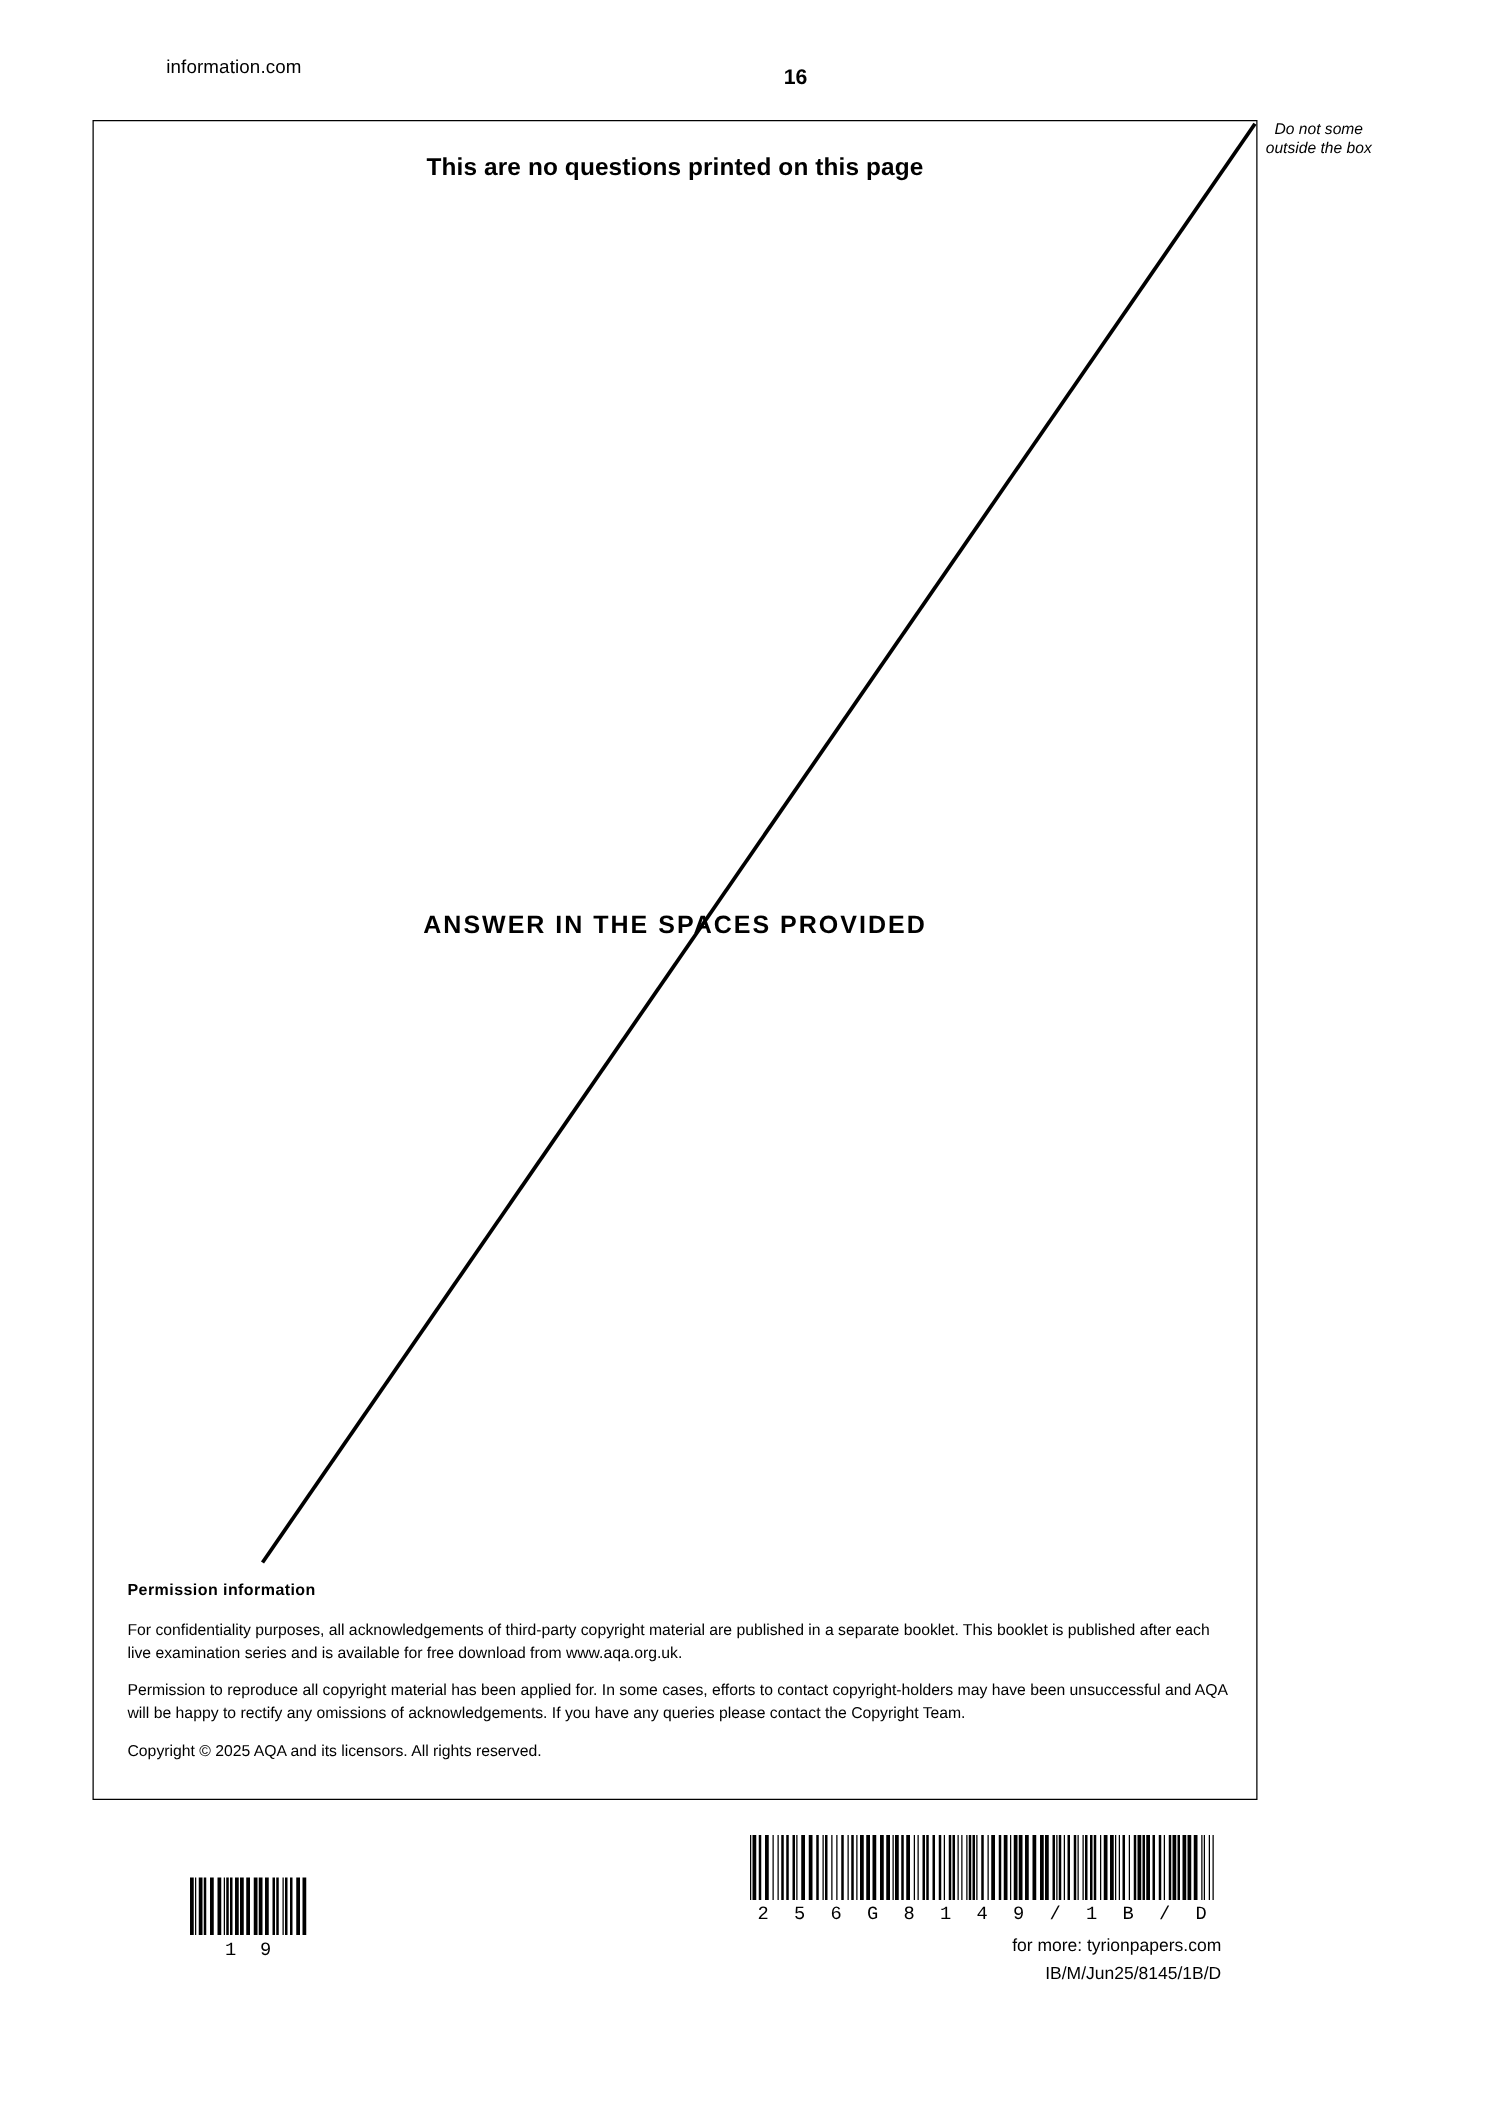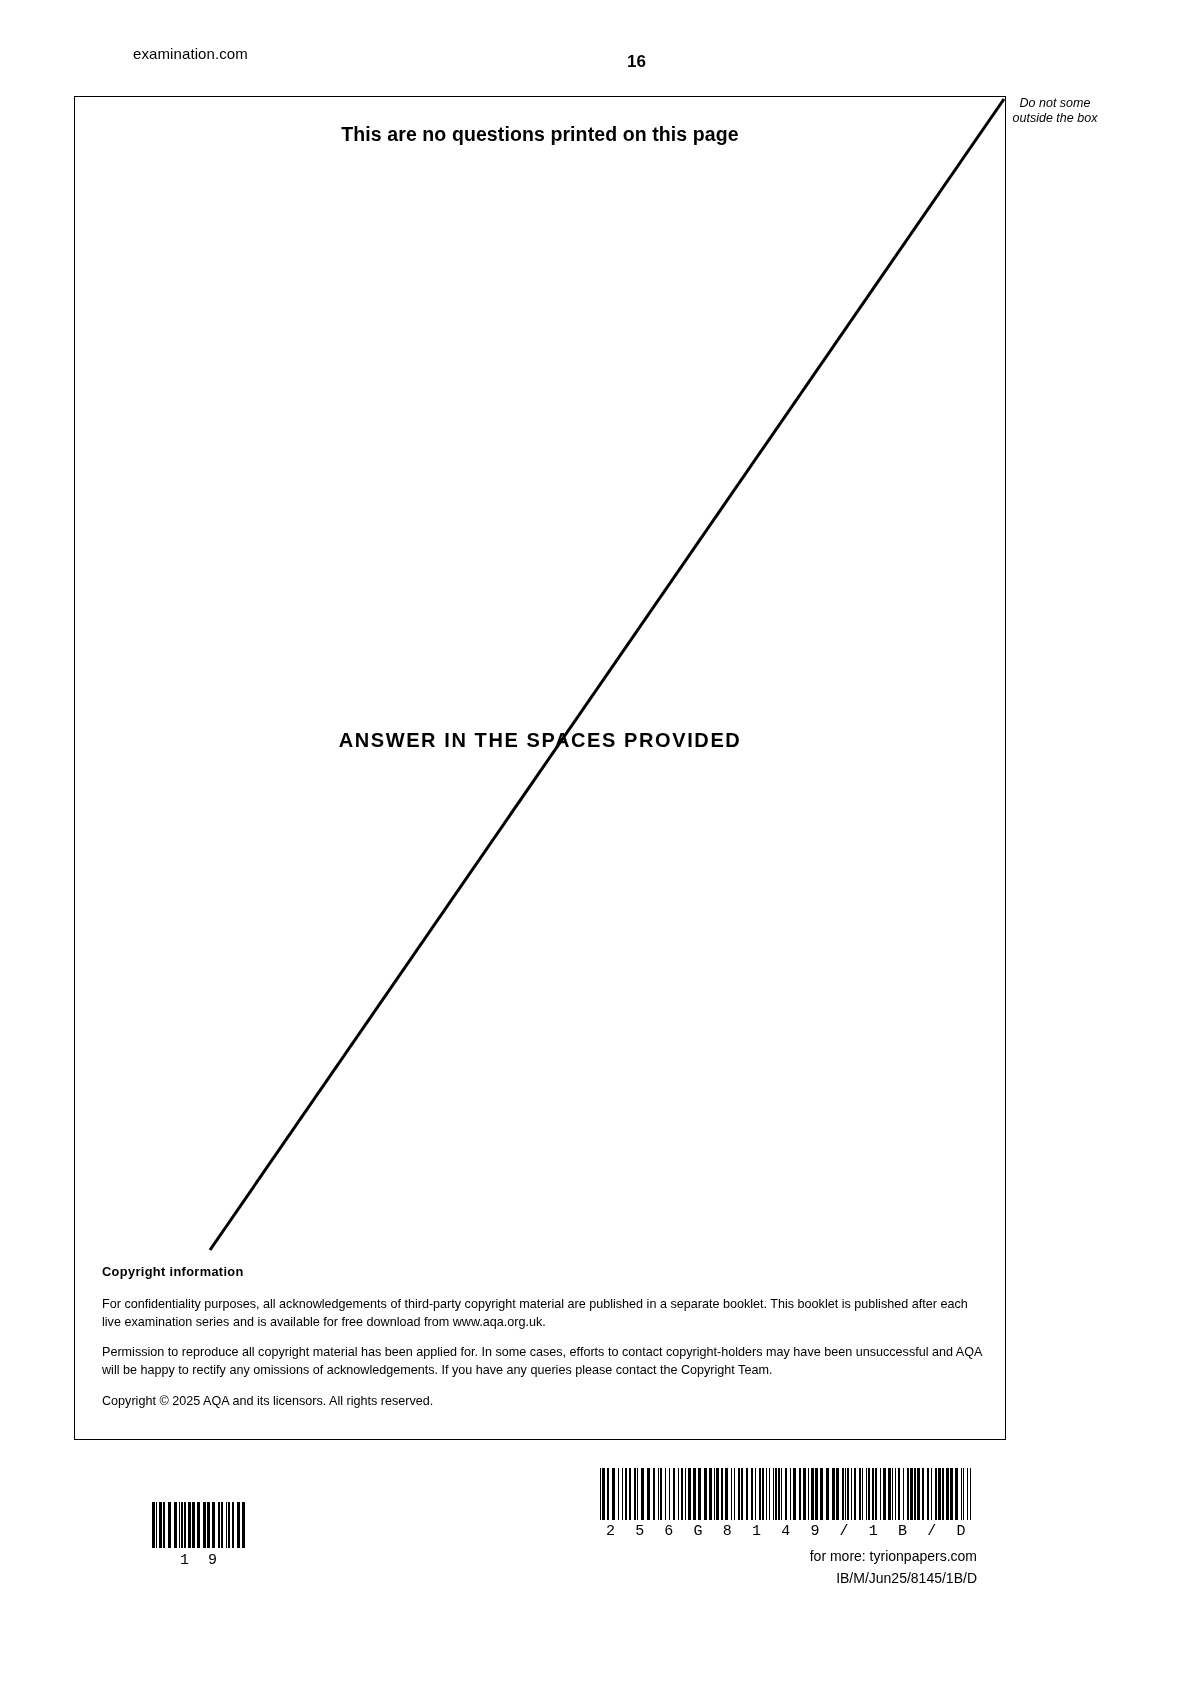--- a/index.html
+++ b/index.html
@@ -170,38 +170,38 @@
     width: 377px;
     text-align: right;
     font-size: 14px;
   }
 </style>
 </head>
 <body>
 
 <div class="page">
 
-  <div class="site-watermark">examination.com</div>
+  <div class="site-watermark">information.com</div>
   <div class="page-number-top">16</div>
 
   <div class="do-not-write-outside">Do not some outside the box</div>
 
   <div class="answer-box">
     <div class="no-questions">This are no questions printed on this page</div>
 
     <svg class="diagonal" viewBox="0 0 932 1344" preserveAspectRatio="none">
       <line x1="135" y1="1153" x2="929" y2="2" stroke="#000" stroke-width="3"></line>
     </svg>
 
     <div class="center-warning">
       <span class="ln">ANSWER IN THE SPACES PROVIDED</span>
     </div>
 
     <div class="copyright">
-      <h4>Copyright information</h4>
+      <h4>Permission information</h4>
       <p>For confidentiality purposes, all acknowledgements of third-party copyright material are published in a separate booklet.  This booklet is published after each live examination series and is available for free download from www.aqa.org.uk.</p>
       <p>Permission to reproduce all copyright material has been applied for.  In some cases, efforts to contact copyright-holders may have been unsuccessful and AQA will be happy to rectify any omissions of acknowledgements.  If you have any queries please contact the Copyright Team.</p>
       <p>Copyright © 2025 AQA and its licensors.  All rights reserved.</p>
     </div>
   </div>
 
   <div class="barcode-left">
     <div class="barcode" id="bc-left">
         <i style="width:3px;margin-right:1px;"></i>
         <i style="width:1px;margin-right:2px;"></i>

